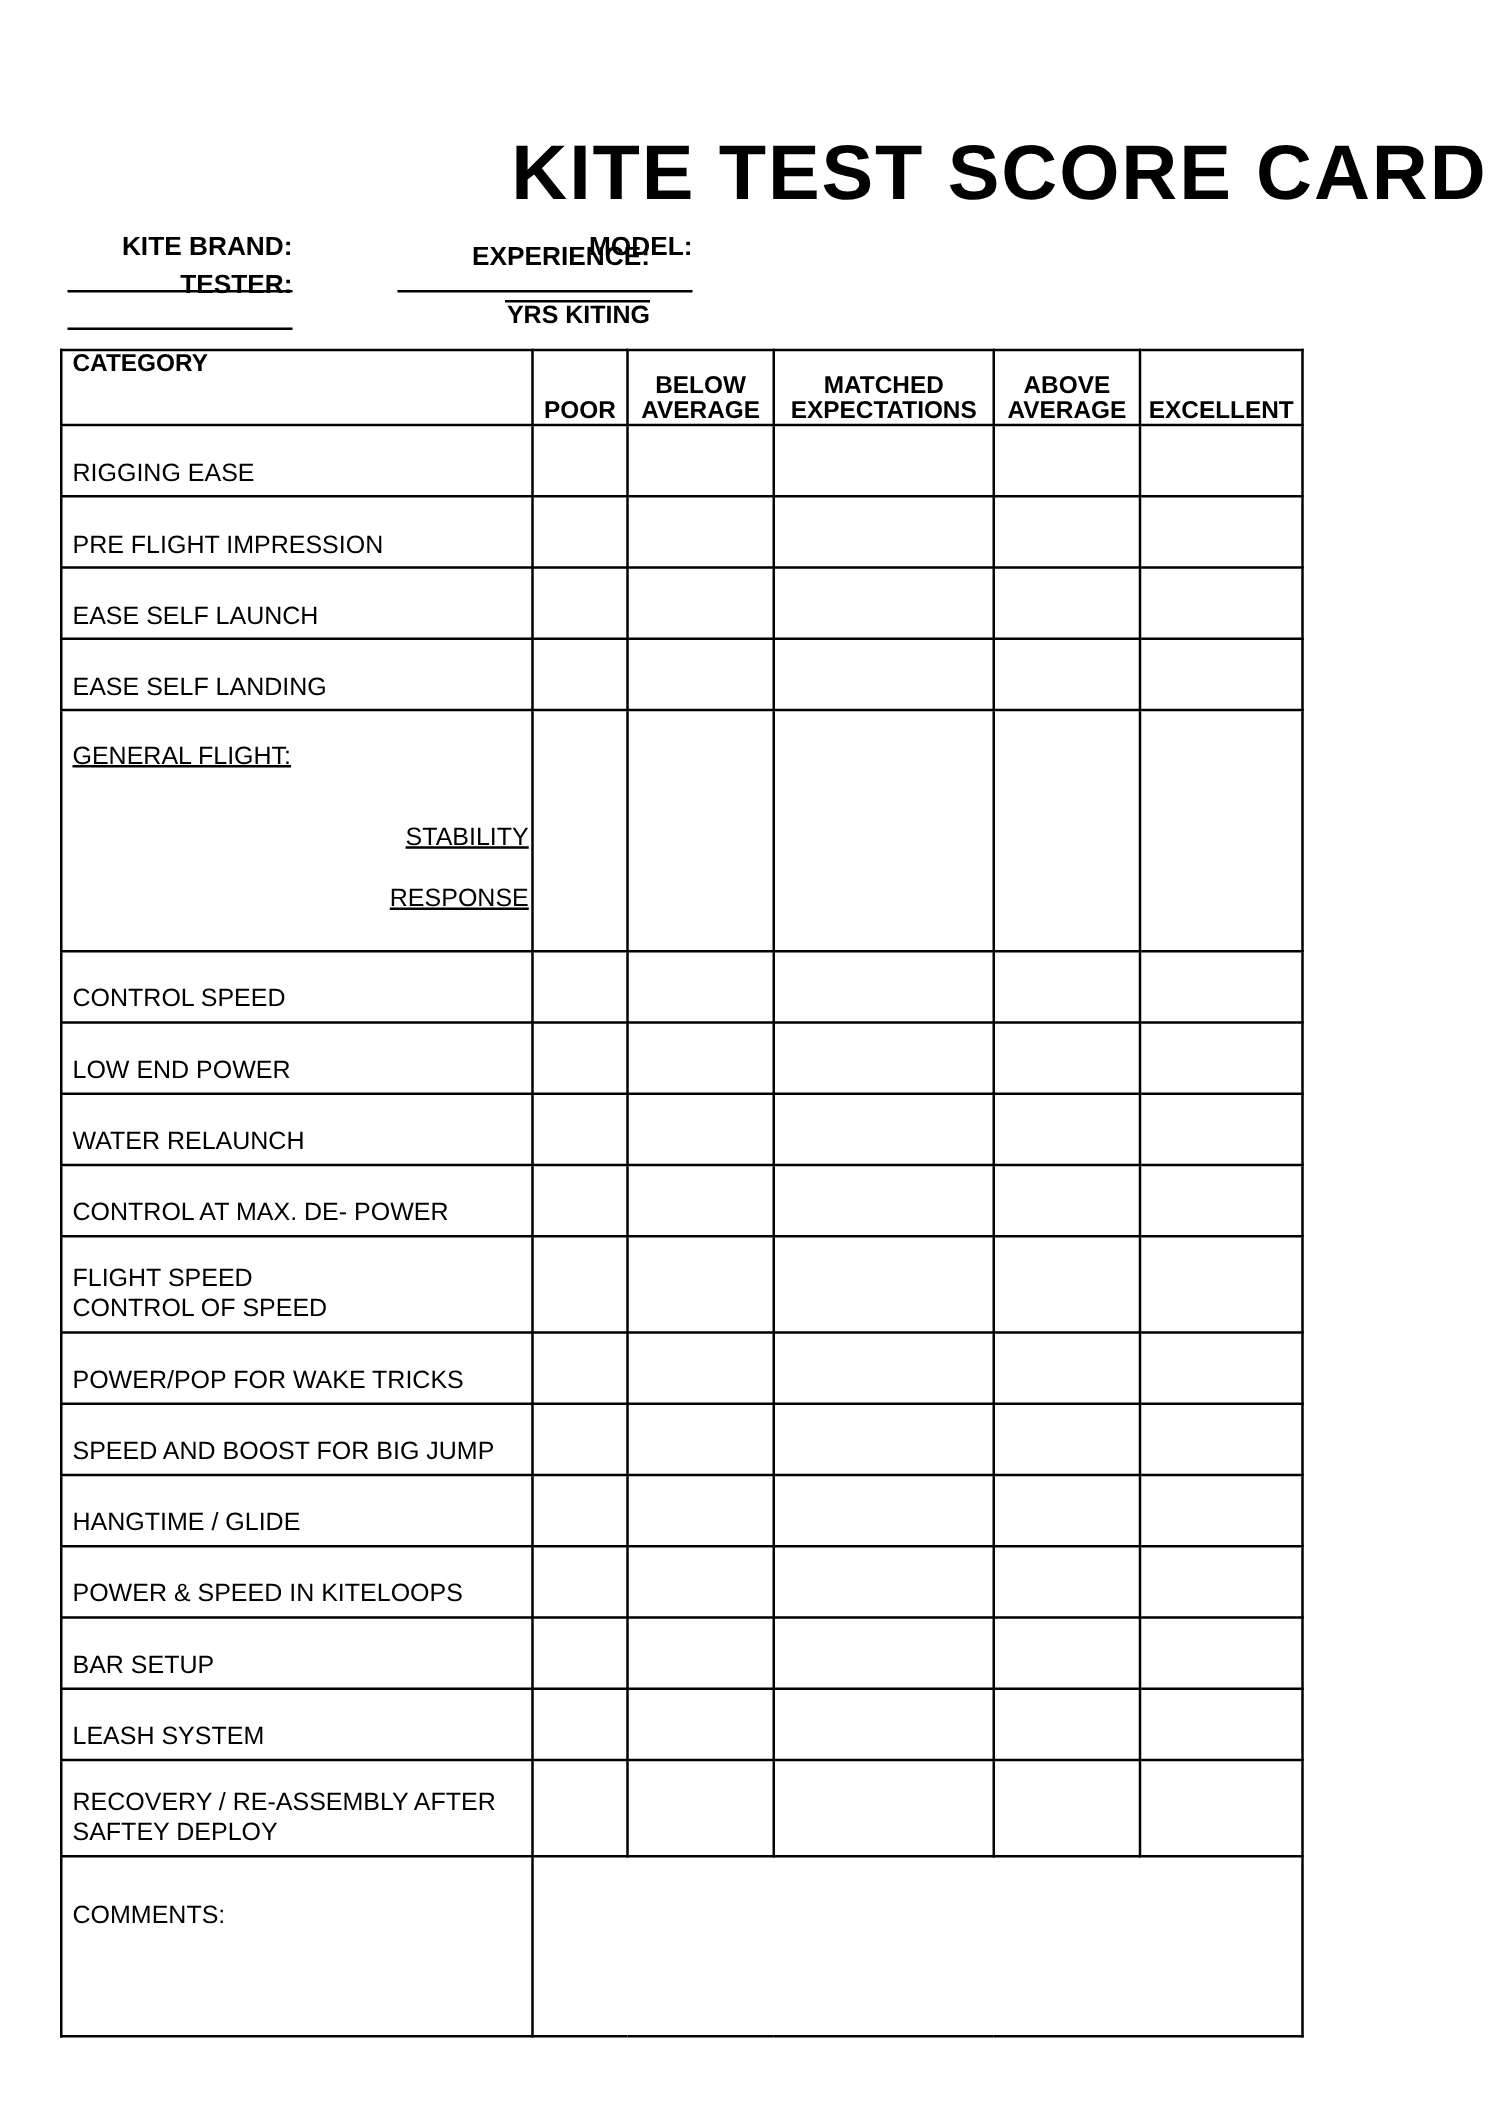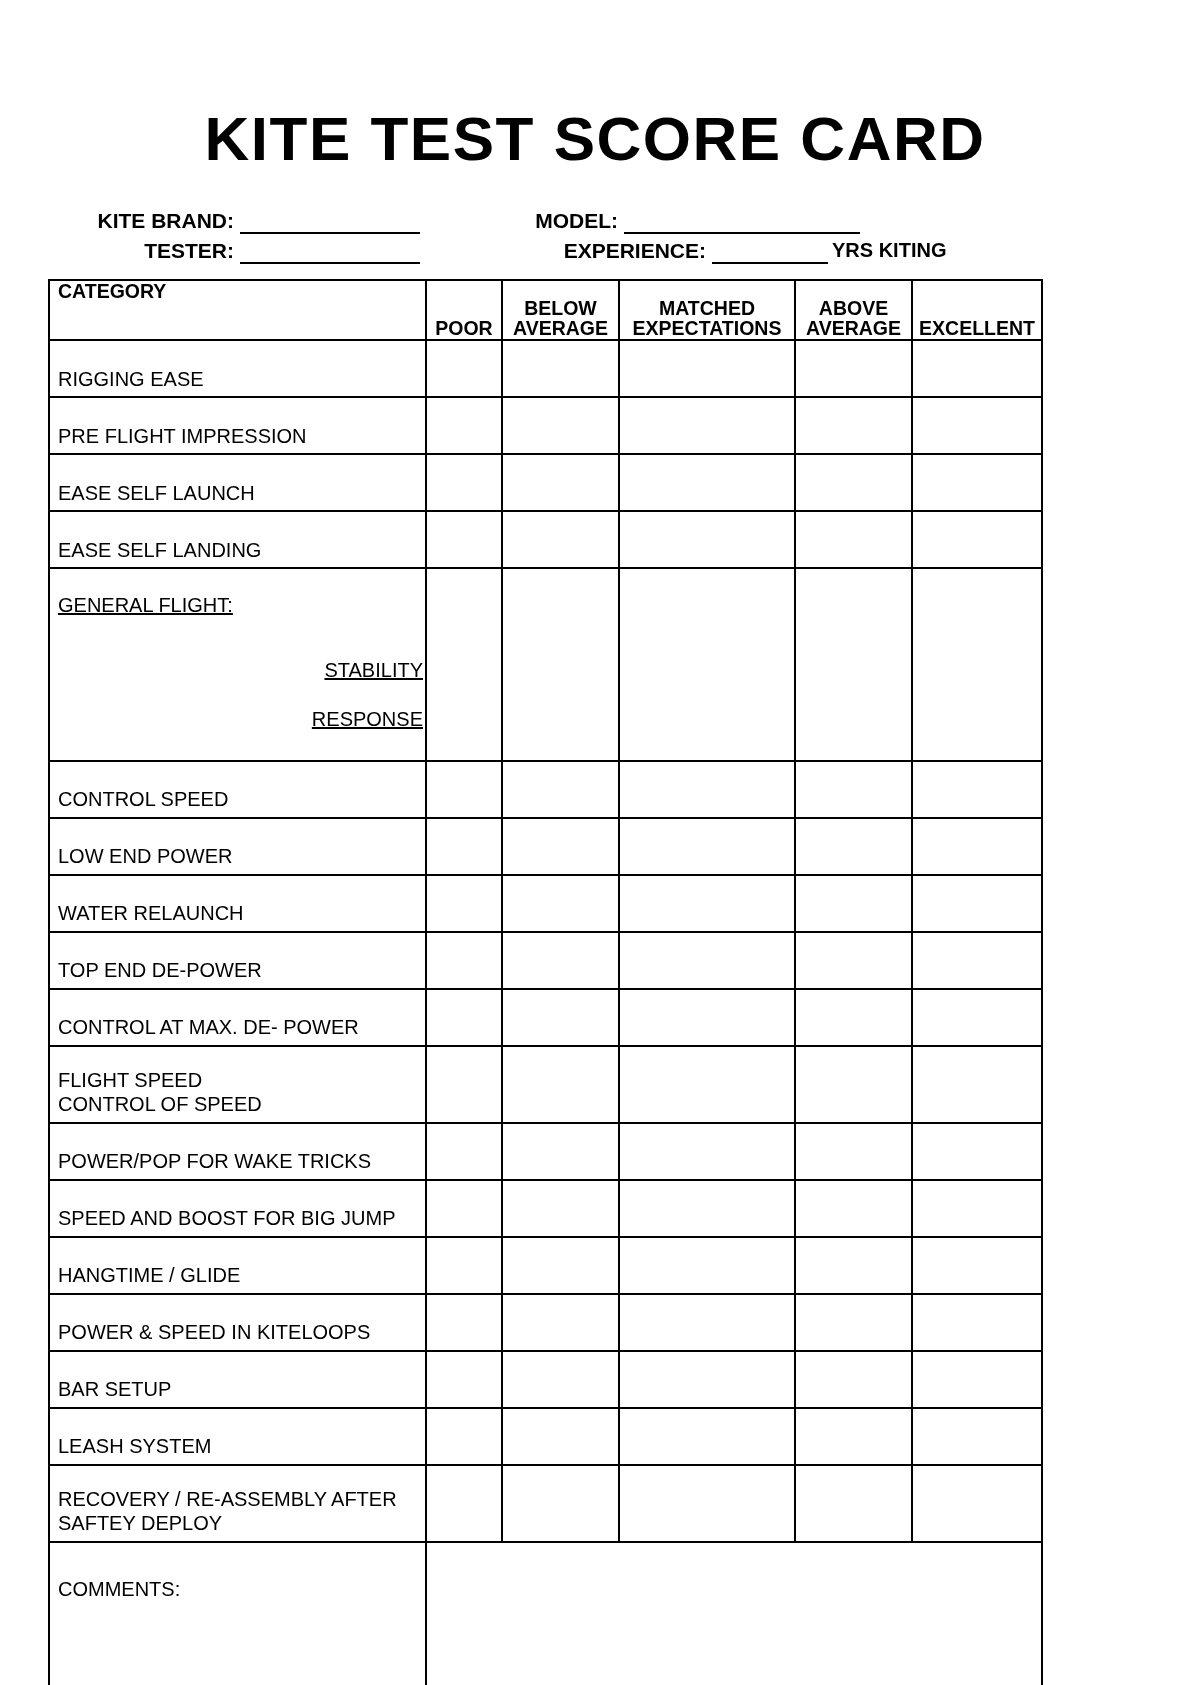--- a/index.html
+++ b/index.html
@@ -23,21 +23,21 @@
     background: #ffffff;
     box-sizing: border-box;
   }
 
   
   .title {
     position: absolute;
     left: 0;
     top: 108px;
     width: 1190px;
-    text-align: center;
+    text-align: right;
     font-family: "Liberation Sans", sans-serif;
     font-weight: bold;
     font-size: 62px;
     letter-spacing: 1.5px;
     line-height: 1;
     white-space: nowrap;
   }
 
   
   .form-block {
@@ -49,21 +49,22 @@
     font-size: 21px;
     line-height: 1;
   }
   .form-row {
     display: flex;
     align-items: flex-end;
     height: 30px;
   }
   .fld {
     display: flex;
-    align-items: flex-start;
+    align-items: flex-end;
+    flex-direction: column;
   }
   .fld-label {
     font-weight: bold;
     font-size: 21px;
     white-space: nowrap;
     text-align: right;
     padding-bottom: 2px;
   }
   .fld-line {
     border-bottom: 2.5px solid #000;
@@ -318,28 +319,20 @@
 
       <tr>
         <td class="cat-cell">WATER RELAUNCH</td>
         <td class="mark-cell"></td>
         <td class="mark-cell"></td>
         <td class="mark-cell"></td>
         <td class="mark-cell"></td>
         <td class="mark-cell"></td>
       </tr>
 
-      <tr>
-        <td class="cat-cell">TOP END DE-POWER</td>
-        <td class="mark-cell"></td>
-        <td class="mark-cell"></td>
-        <td class="mark-cell"></td>
-        <td class="mark-cell"></td>
-        <td class="mark-cell"></td>
-      </tr>
 
       <tr>
         <td class="cat-cell">CONTROL AT MAX. DE- POWER</td>
         <td class="mark-cell"></td>
         <td class="mark-cell"></td>
         <td class="mark-cell"></td>
         <td class="mark-cell"></td>
         <td class="mark-cell"></td>
       </tr>
 

